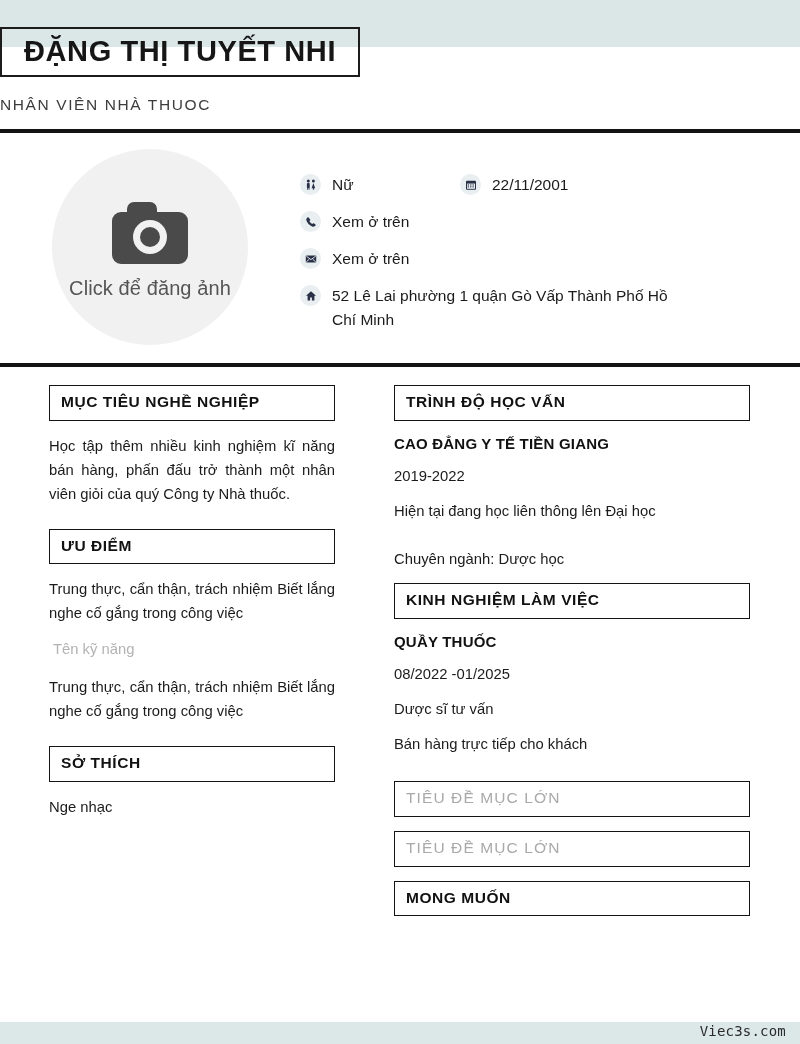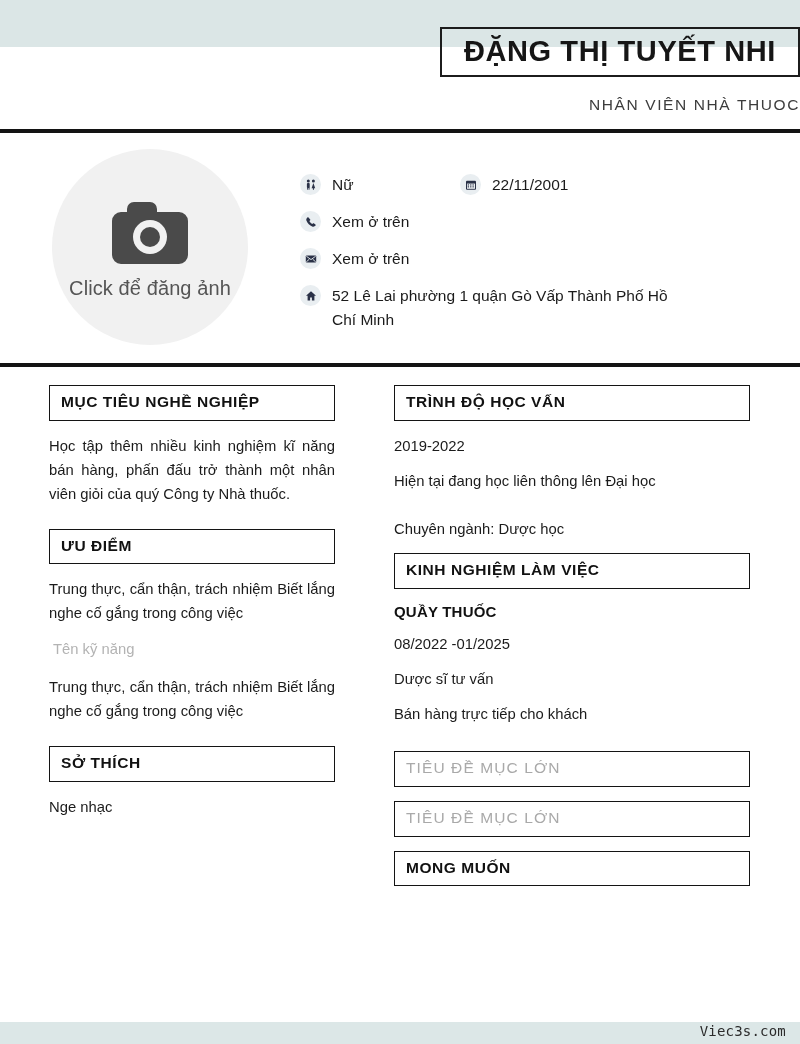--- a/index.html
+++ b/index.html
@@ -26,21 +26,21 @@
     left: 0; top: 0;
     width: 800px; height: 47px;
     background: #dbe6e6;
   }
 
   
   .header {
     position: absolute;
     left: 0; top: 0;
     width: 800px;
-    text-align: right;
+    text-align: left;
   }
 
   .name-box {
     display: inline-block;
     margin-top: 27px;
     padding: 7px 22px 9px 22px;
     border: 2px solid #1c1c1c;
     background: transparent;
   }
 
@@ -363,20 +363,21 @@
       </div>
       <div class="para left-align">Nge nhạc</div>
 
     </div>
 
     <div class="col-right">
 
       <div class="sec-box">
         <div class="sec-title">TRÌNH ĐỘ HỌC VẤN</div>
       </div>
+      <div class="entry-title">CAO ĐẲNG Y TẾ TIỀN GIANG</div>
       <div class="entry-line">2019-2022</div>
       <div class="entry-line gap-after-lg">Hiện tại đang học liên thông lên Đại học</div>
       <div class="entry-line">Chuyên ngành: Dược học</div>
 
       <div class="sec-box">
         <div class="sec-title">KINH NGHIỆM LÀM VIỆC</div>
       </div>
       <div class="entry-title">QUẦY THUỐC</div>
       <div class="entry-line">08/2022 -01/2025</div>
       <div class="entry-line">Dược sĩ tư vấn</div>

